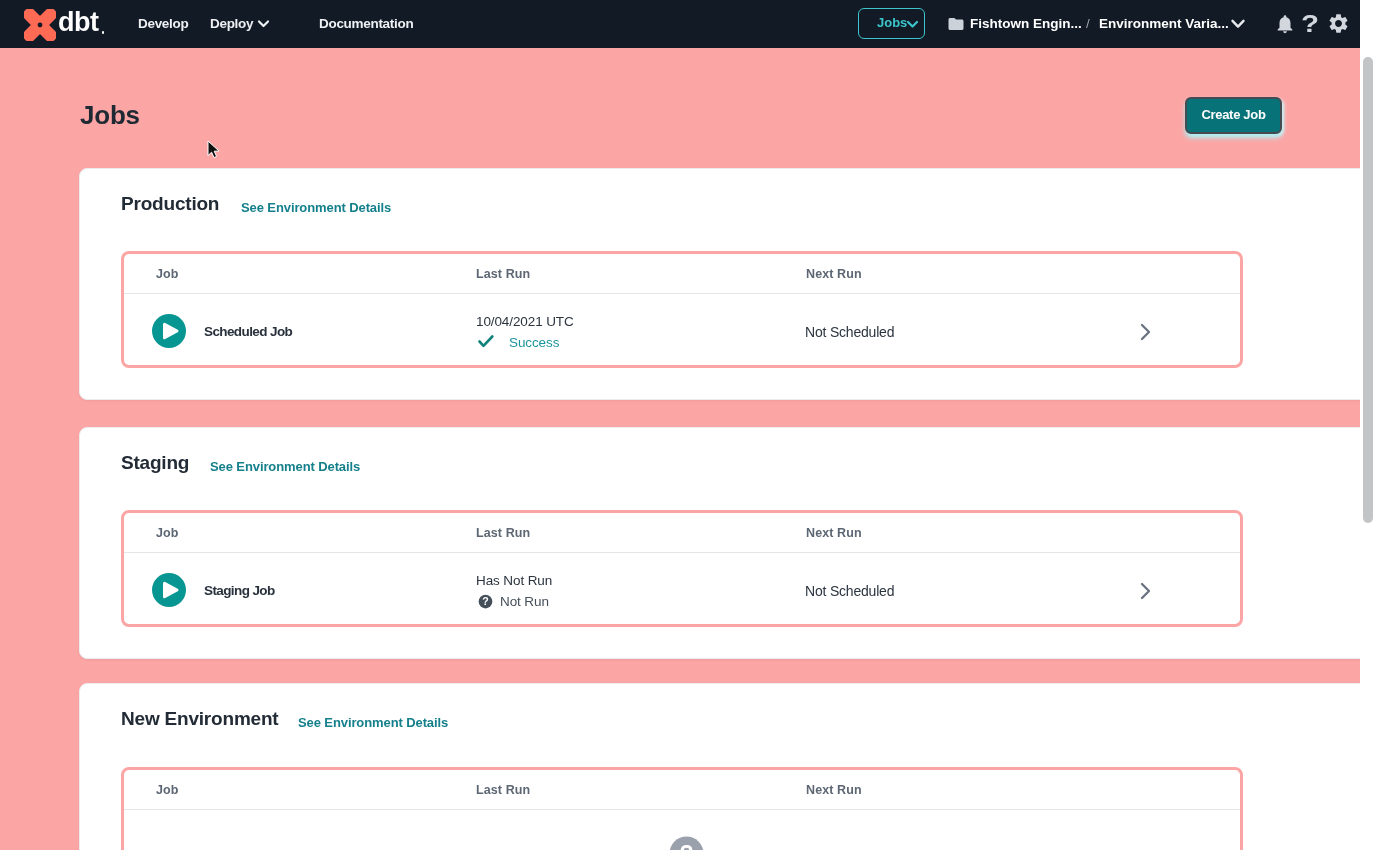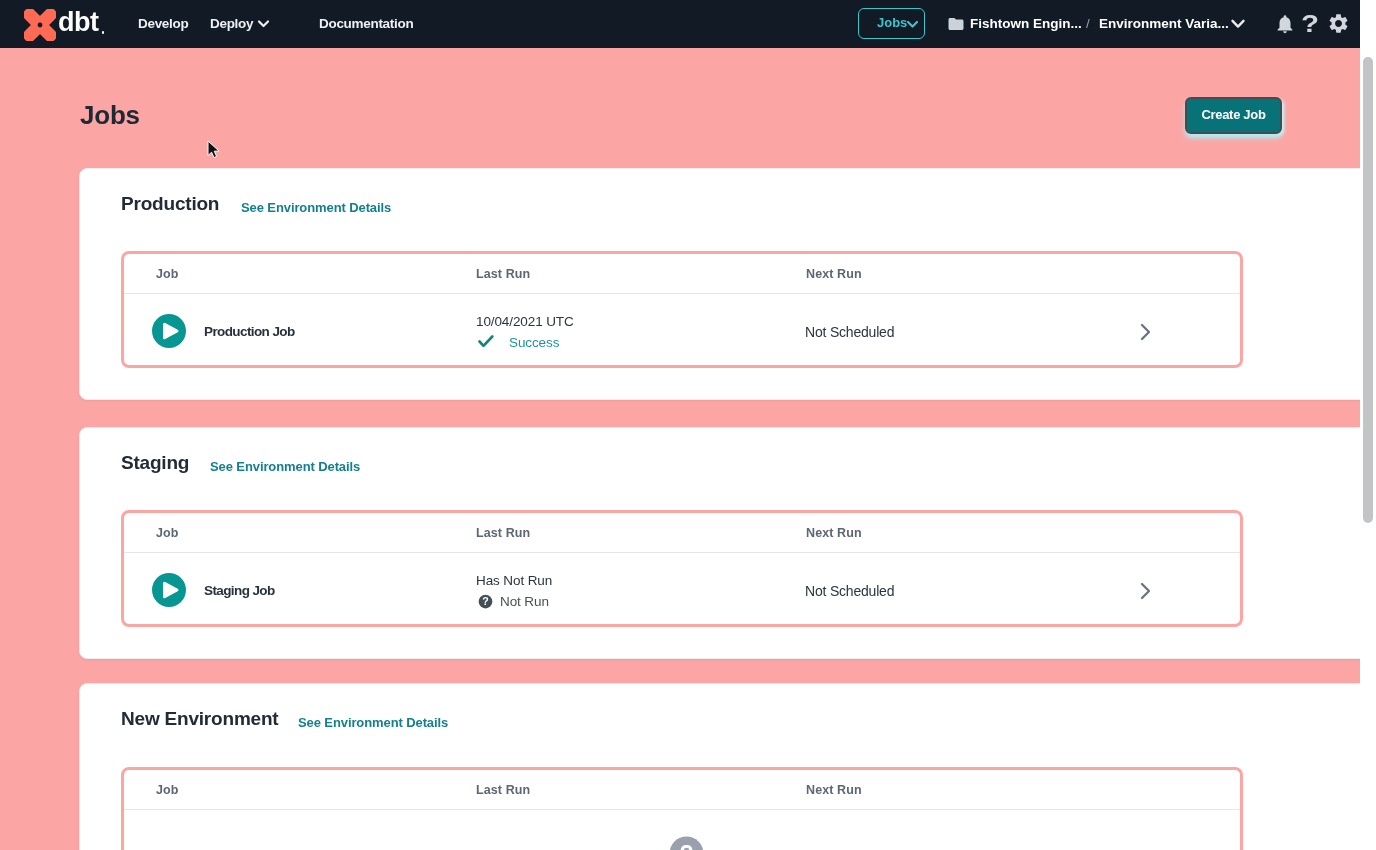--- a/index.html
+++ b/index.html
@@ -100,21 +100,21 @@
     <div class="tbl" style="top:82px;height:117px;">
       <div class="thead">
         <div class="th th1">Job</div>
           <div class="th th2">Last Run</div>
           <div class="th th3">Next Run</div>
       </div>
       <svg class="playbtn" width="34" height="34" viewBox="0 0 34 34">
         <circle cx="17" cy="17" r="17" fill="#089693"></circle>
         <path d="M12.5 10.2 L25 17 L12.5 23.8 Z" fill="#fff" stroke="#fff" stroke-width="3" stroke-linejoin="round"></path>
       </svg>
-      <div class="rowname">Production Job</div>
+      <div class="rowname">Scheduled Job</div>
       <div class="lastrun1" style="top:60px;">10/04/2021 UTC</div>
       <svg class="abs" style="left:354px;top:81px;" width="16" height="13" viewBox="0 0 16 13">
         <polyline points="1.5,6.5 5.5,10.8 14.3,1.5" fill="none" stroke="#12837d" stroke-width="2.6" stroke-linecap="round" stroke-linejoin="round"></polyline>
       </svg>
       <div class="abs" style="left:385px;top:81px;font-size:13.5px;color:#1d949c;letter-spacing:-0.1px;">Success</div>
       <div class="nextrun" style="top:70px;">Not Scheduled</div>
       <svg class="chev" style="left:1015px;top:68px;" width="13" height="20" viewBox="0 0 13 20">
         <polyline points="3,3 10,10 3,17" fill="none" stroke="#6a7380" stroke-width="2.3" stroke-linecap="round" stroke-linejoin="round"></polyline>
       </svg>
     </div>

